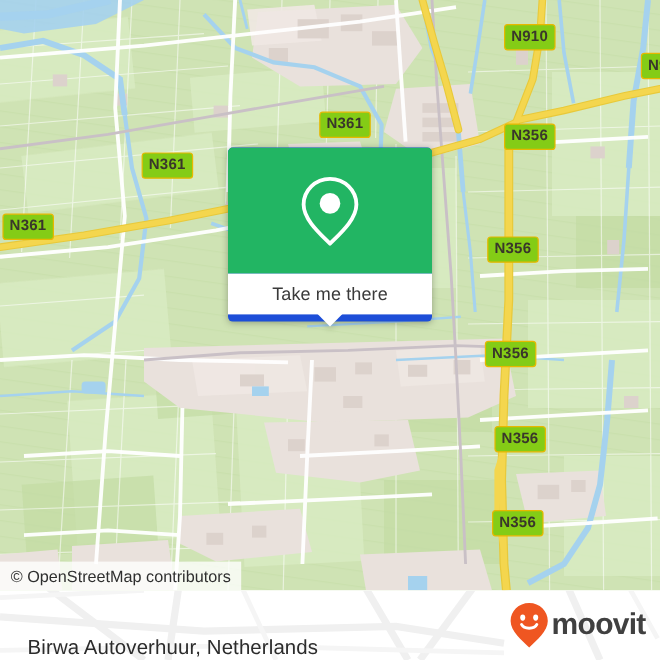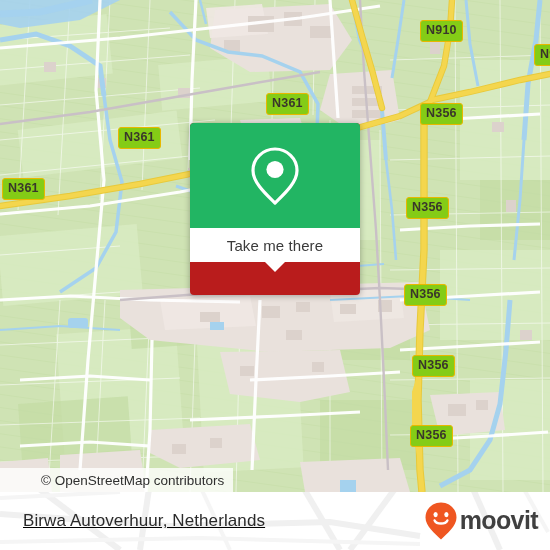--- a/index.html
+++ b/index.html
@@ -32,22 +32,22 @@
     white-space:nowrap;
     box-sizing:border-box;
   }
 
   
   #popup{
     position:absolute;left:190px;top:123px;width:170px;height:139px;
     filter:drop-shadow(0 1px 3px rgba(0,0,0,.30));
   }
   #popup-body{
-    position:absolute;left:0;top:0;width:170px;height:172px;
-    border-radius:4px;overflow:hidden;background:#b91c1c;
+    position:absolute;left:0;top:0;width:170px;height:145px;
+    border-radius:4px;overflow:hidden;background:#1d4ed8;
   }
   #popup-green{
     position:absolute;left:0;top:0;width:170px;height:105px;
     background:#22b563;
     display:flex;align-items:center;justify-content:center;
   }
   #popup-foot{
     position:absolute;left:0;top:105px;width:170px;height:34px;
     background:#ffffff;
     display:flex;align-items:center;justify-content:center;
@@ -64,31 +64,31 @@
   }
 
   
   #attribution{
     position:absolute;left:0;top:468px;height:24px;
     background:rgba(255,255,255,.78);
     display:flex;align-items:center;
     padding:0 9px 0 9px;
     box-sizing:border-box;
   }
-  #attribution span{font-size:13.5px;color:#2f2f2f;white-space:nowrap;margin-left:32px;}
+  #attribution span{font-size:13.5px;color:#2f2f2f;white-space:nowrap;}
 
   
   #footer{
     position:absolute;left:0;top:492px;width:550px;height:58px;
     background:#ffffff;overflow:hidden;
   }
   #footer-bg{position:absolute;left:0;top:0;}
   #footer-title{
     position:absolute;left:23px;top:0;height:58px;
-    display:flex;align-items:center;text-decoration:underline;
+    display:flex;align-items:flex-end;
   }
   #footer-title span{font-size:17px;color:#2b2b2b;letter-spacing:.1px;}
   #brand{
     position:absolute;right:12px;top:0;height:58px;
     display:flex;align-items:center;gap:2px;
   }
   #brand-word{
     font-size:25px;font-weight:bold;color:#404040;letter-spacing:-.6px;
     line-height:1;position:relative;top:-1px;
   }

